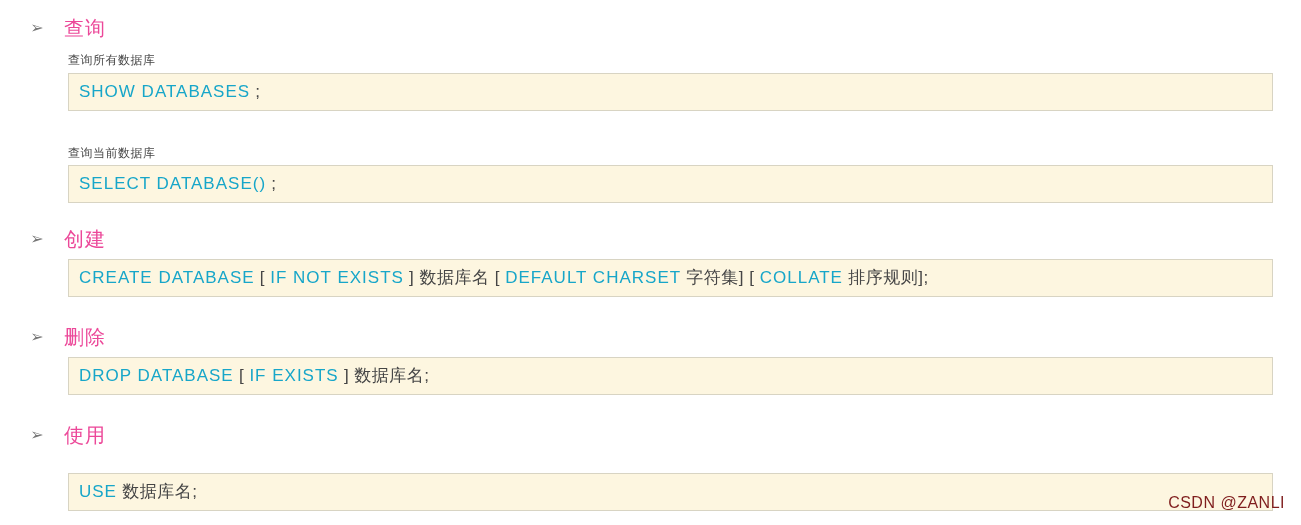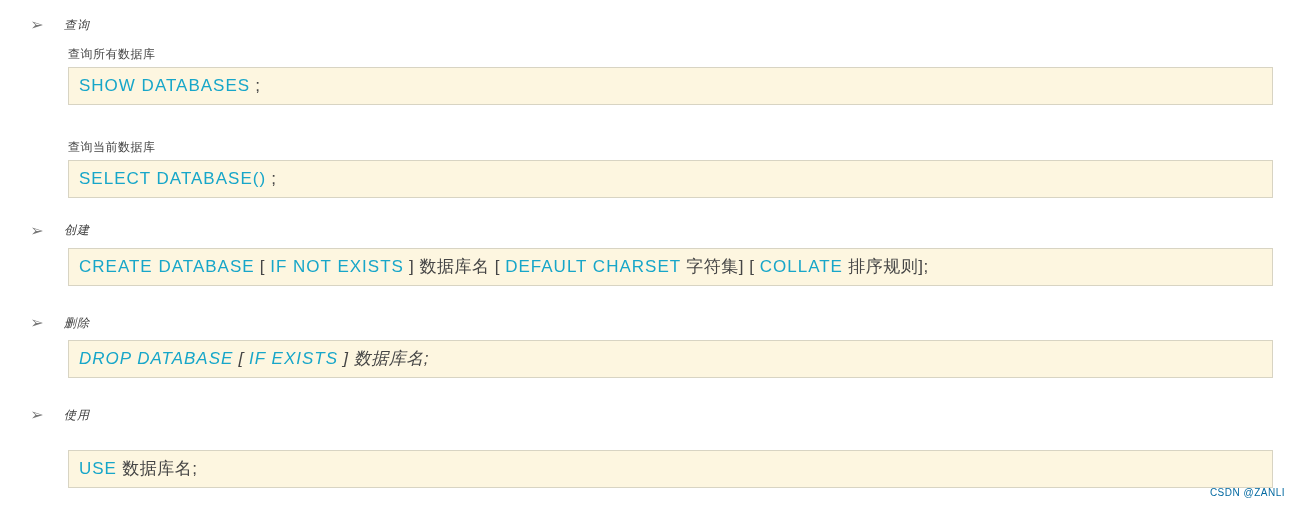--- a/index.html
+++ b/index.html
@@ -23,24 +23,23 @@
     margin-top:6px;
   }
   .arrow{
     color:#777;
     font-size:16px;
     width:18px;
     text-align:center;
     user-select:none;
   }
   .section-title{
-    color:#404040;
-    font-size:12px;
+    color:#ec4899;
+    font-size:20px;
     letter-spacing:1px;
-    font-style:italic;
   }
   .indent{
     margin-left:40px;
     margin-top:10px;
   }
   .note{
     color:#464646;
     font-size:12px;
     letter-spacing:0.5px;
     margin-bottom:4px;
@@ -54,23 +53,23 @@
     color:#454545;
     margin-top:4px;
   }
   .kw{
     color:#17a6c9;
     letter-spacing:1px;
   }
   .watermark{
     position:absolute;
     right:16px;
-    bottom:0;
-    font-size:10px;
-    color:#0369a1;
+    bottom:8px;
+    font-size:16px;
+    color:#7f1d1d;
     letter-spacing:0.5px;
     font-family:Arial,sans-serif;
   }
 </style>
 </head>
 <body>
 <div class="page">
 
 <div class="section-head">
   <span class="arrow">➢</span>
@@ -94,21 +93,21 @@
 <div class="indent" style="margin-top:6px;">
   <div class="codebox" style="position:relative;">
     <span class="kw">CREATE DATABASE</span><span> [ </span><span class="kw">IF NOT EXISTS</span><span> ] 数据库名 [ </span><span class="kw">DEFAULT CHARSET</span><span> 字符集] [ </span><span class="kw">COLLATE</span><span>  排序规则];</span>
   </div>
 </div>
 
 <div class="section-head" style="margin-top:26px;">
   <span class="arrow">➢</span>
   <span class="section-title">删除</span>
 </div>
-<div class="indent" style="margin-top:6px;font-style:italic;">
+<div class="indent" style="margin-top:6px;">
   <div class="codebox">
     <span class="kw">DROP DATABASE</span><span> [ </span><span class="kw">IF EXISTS</span><span> ] 数据库名;</span>
   </div>
 </div>
 
 <div class="section-head" style="margin-top:26px;">
   <span class="arrow">➢</span>
   <span class="section-title">使用</span>
 </div>
 <div class="indent" style="margin-top:24px;">

